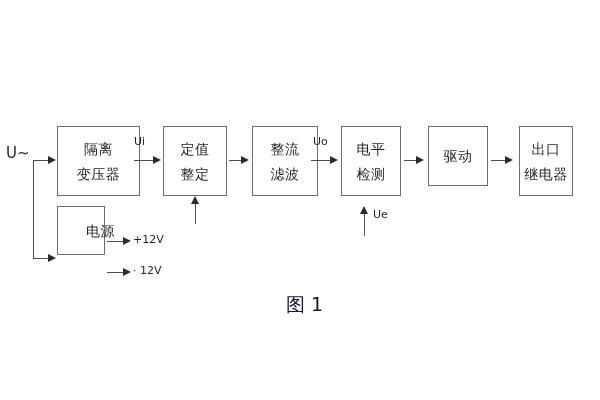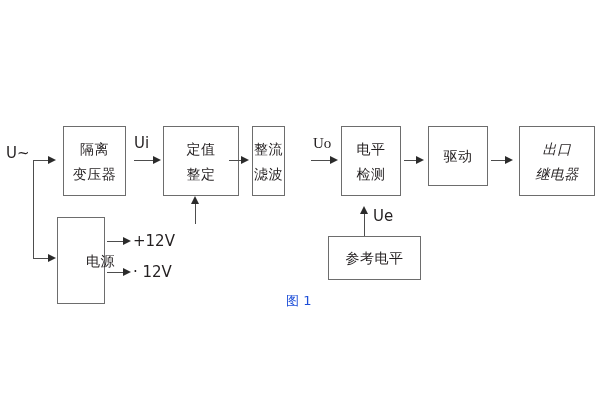--- a/index.html
+++ b/index.html
@@ -33,21 +33,21 @@
   .block .line1 { margin-bottom: 11px; }
   .block.single .line1 { margin-bottom: 0; }
   .blabel {
     display: block;
     white-space: nowrap;
     letter-spacing: 0.5px;
   }
   .txt {
     position: absolute;
     color: #231f20;
-    font-size: 15px;
+    font-size: 11px;
     white-space: nowrap;
     line-height: 1;
   }
   .txt.big { font-size: 15px; }
   .hline {
     position: absolute;
     height: 0;
     border-top: 1.5px solid #4d4d4d;
   }
   .vline {
@@ -64,103 +64,100 @@
   }
   .arrow-u {
     position: absolute;
     width: 0; height: 0;
     border-left: 4.5px solid transparent;
     border-right: 4.5px solid transparent;
     border-bottom: 8px solid #2b2b2b;
   }
   .caption {
     position: absolute;
-    color: #1d4ed8;
-    font-size: 13px;
+    color: #0f172a;
+    font-size: 19px;
     white-space: nowrap;
   }
 </style>
 </head>
 <body>
 
 <div id="canvas">
 
   <div class="txt big" style="left:6px; top:146px;">U~</div>
 
   <div class="vline" style="left:33px; top:160px; height:99px;"></div>
   <div class="hline" style="left:33px; top:160px; width:16px;"></div>
   <div class="arrow-r" style="left:48px; top:156px;"></div>
   <div class="hline" style="left:33px; top:258px; width:16px;"></div>
   <div class="arrow-r" style="left:48px; top:254px;"></div>
 
-  <div class="block" style="left:63px; top:126px; width:63px; height:70px;">
+  <div class="block" style="left:57px; top:126px; width:83px; height:70px;">
     <span class="blabel line1">隔离</span>
     <span class="blabel">变压器</span>
   </div>
 
   <div class="txt" style="left:134px; top:136px;">Ui</div>
   <div class="hline" style="left:134px; top:160px; width:20px;"></div>
   <div class="arrow-r" style="left:153px; top:156px;"></div>
 
-  <div class="block" style="left:163px; top:126px; width:76px; height:70px;">
+  <div class="block" style="left:163px; top:126px; width:64px; height:70px;">
     <span class="blabel line1">定值</span>
     <span class="blabel">整定</span>
   </div>
 
   <div class="hline" style="left:229px; top:160px; width:14px;"></div>
   <div class="arrow-r" style="left:241px; top:156px;"></div>
 
-  <div class="block" style="left:252px; top:126px; width:33px; height:70px;">
+  <div class="block" style="left:252px; top:126px; width:66px; height:70px;">
     <span class="blabel line1">整流</span>
     <span class="blabel">滤波</span>
   </div>
 
-  <div class="txt" style="left:313px; top:136px;font-family:Liberation Serif, serif;">Uo</div>
+  <div class="txt" style="left:313px; top:136px;">Uo</div>
   <div class="hline" style="left:311px; top:160px; width:20px;"></div>
   <div class="arrow-r" style="left:330px; top:156px;"></div>
 
   <div class="block" style="left:341px; top:126px; width:60px; height:70px;">
     <span class="blabel line1">电平</span>
     <span class="blabel">检测</span>
   </div>
 
   <div class="hline" style="left:404px; top:160px; width:14px;"></div>
   <div class="arrow-r" style="left:416px; top:156px;"></div>
 
   <div class="block single" style="left:428px; top:126px; width:60px; height:60px;">
     <span class="blabel line1">驱动</span>
   </div>
 
   <div class="hline" style="left:491px; top:160px; width:16px;"></div>
   <div class="arrow-r" style="left:505px; top:156px;"></div>
 
-  <div class="block" style="left:519px; top:126px; width:76px; height:70px;font-style:italic;">
+  <div class="block" style="left:519px; top:126px; width:54px; height:70px;">
     <span class="blabel line1">出口</span>
     <span class="blabel">继电器</span>
   </div>
 
-  <div class="block single" style="left:57px; top:217px; width:48px; height:87px;padding-left:39px;">
+  <div class="block single" style="left:57px; top:206px; width:48px; height:49px;padding-left:39px;">
     <span class="blabel line1">电源</span>
   </div>
 
   <div class="hline" style="left:107px; top:241px; width:18px;"></div>
   <div class="arrow-r" style="left:123px; top:237px;"></div>
   <div class="txt" style="left:133px; top:234px;">+12V</div>
 
   <div class="hline" style="left:107px; top:272px; width:18px;"></div>
   <div class="arrow-r" style="left:123px; top:268px;"></div>
   <div class="txt" style="left:133px; top:265px;">· 12V</div>
 
 
   <div class="vline" style="left:195px; top:203px; height:21px;"></div>
   <div class="arrow-u" style="left:191px; top:196px;"></div>
 
-  <div class="block single" style="left:328px; top:236px; width:93px; height:44px;">
-    <span class="blabel line1">参考电平</span>
-  </div>
 
   <div class="vline" style="left:364px; top:213px; height:23px;"></div>
   <div class="arrow-u" style="left:360px; top:206px;"></div>
   <div class="txt" style="left:373px; top:209px;">Ue</div>
 
   <div class="caption" style="left:286px; top:292px;">图 1</div>
 
 </div>
 
 </body></html>

